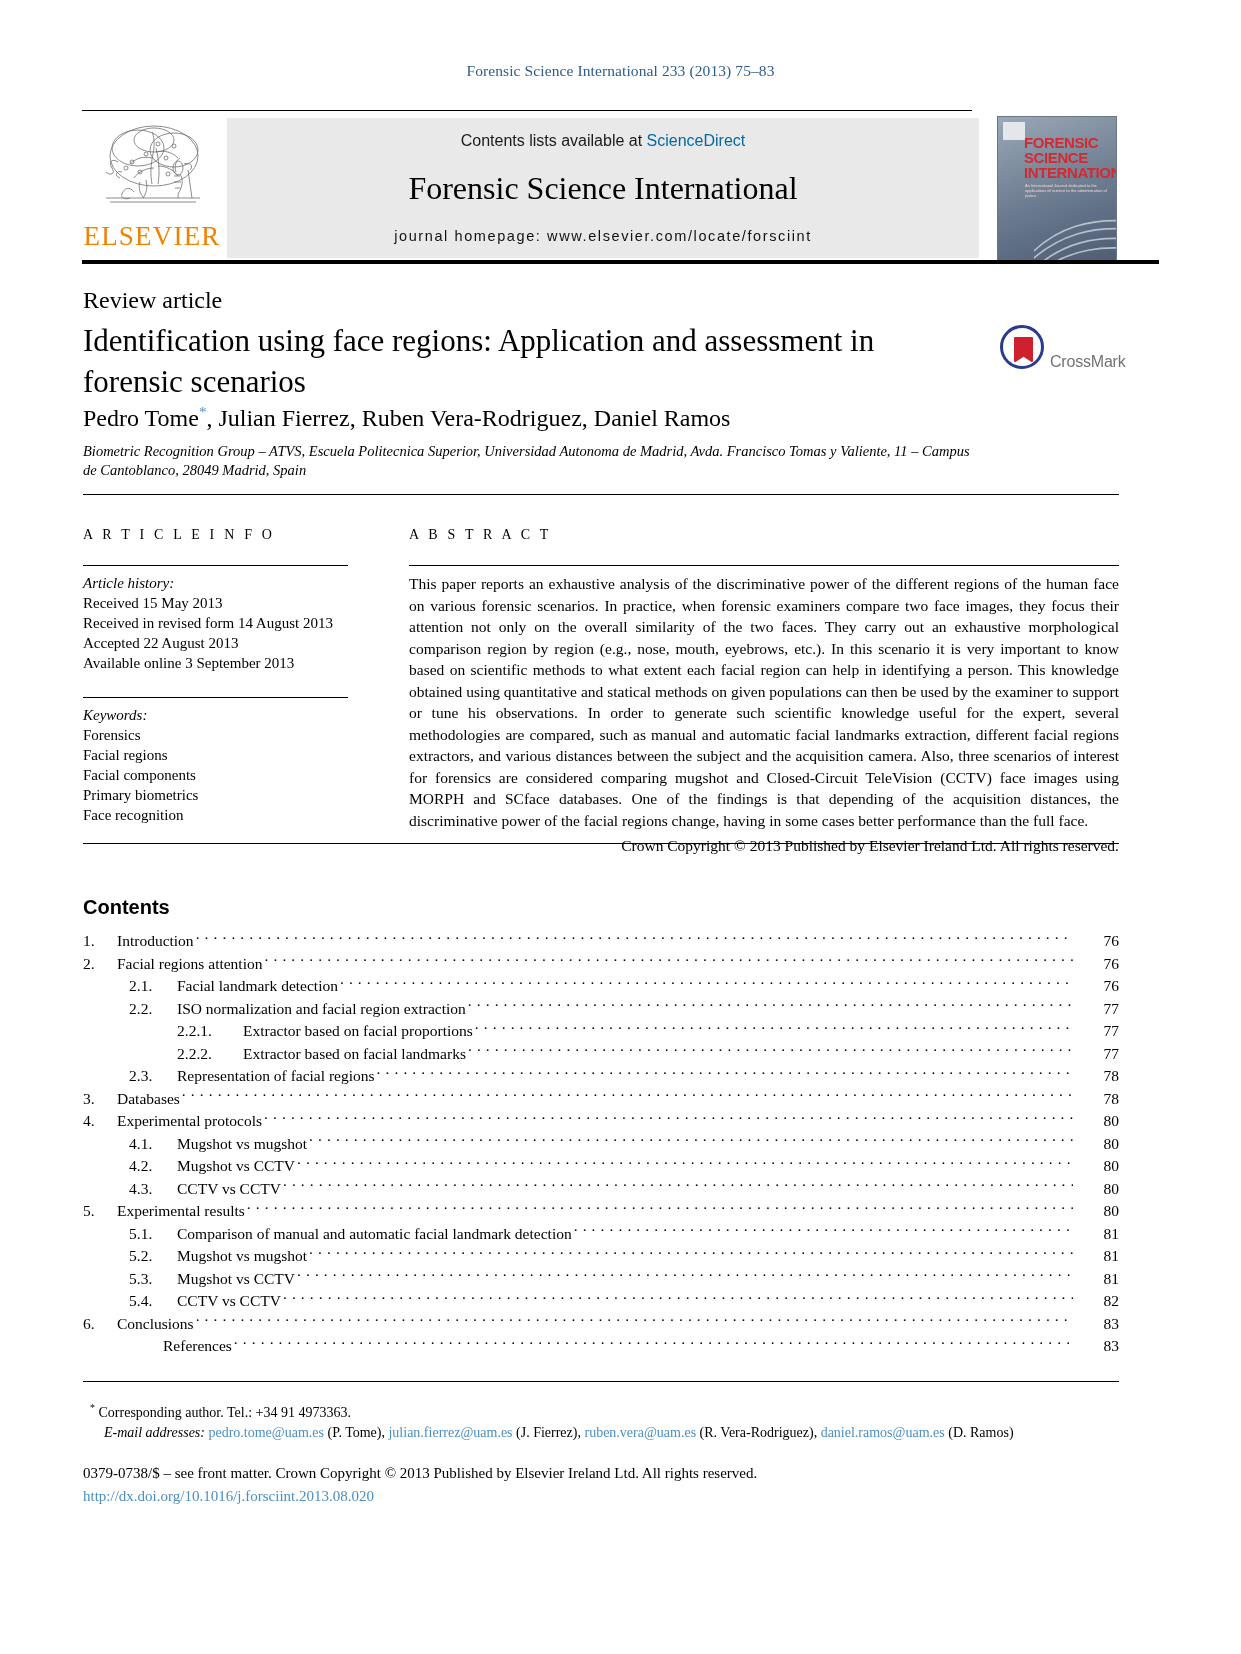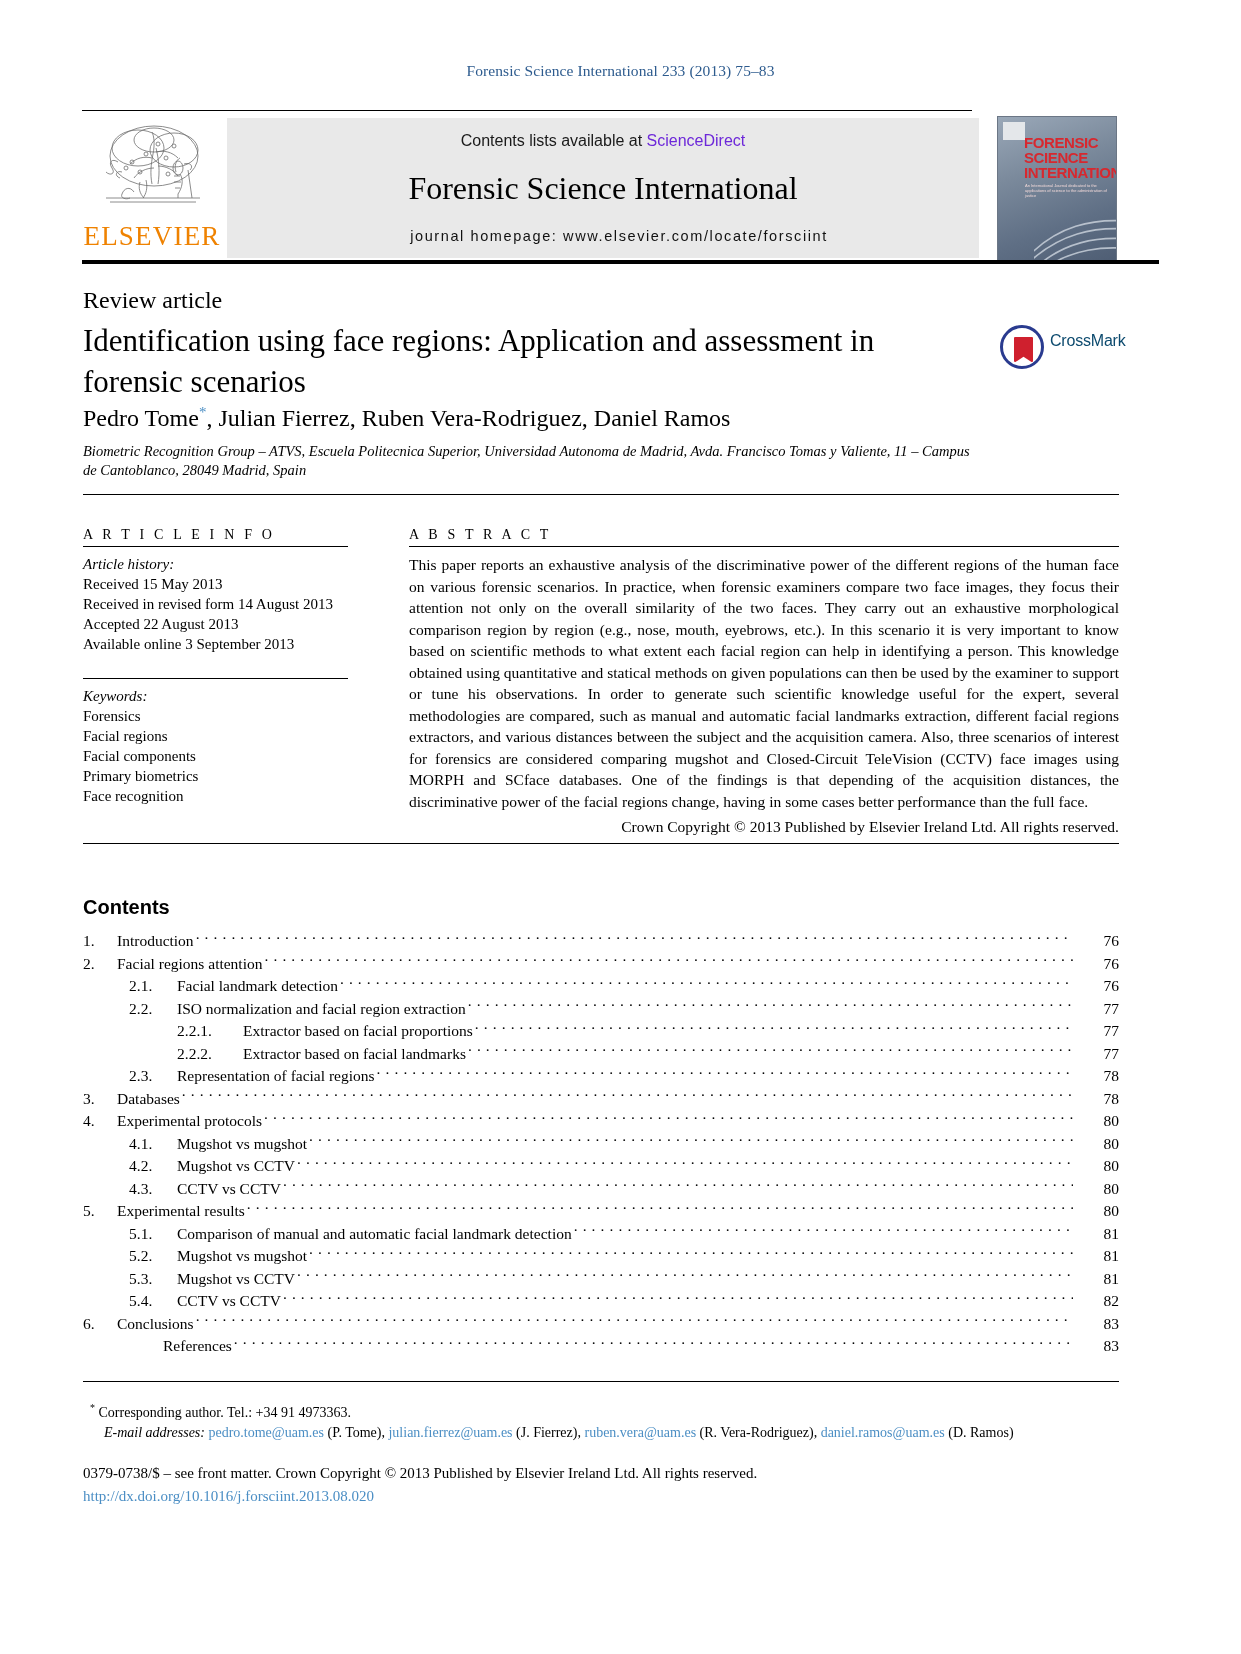--- a/index.html
+++ b/index.html
@@ -93,40 +93,39 @@
   }
   .contents-line {
     position: absolute;
     left: 0; top: 14px;
     width: 752px;
     text-align: center;
     font-size: 16px;
     font-family: "Liberation Sans", sans-serif;
     color: #1a1a1a;
   }
-  .sd-link { color: #6d28d9; }
+  .sd-link { color: #0369a1; }
   .journal-name {
     position: absolute;
     left: 0; top: 52px;
     width: 752px;
     text-align: center;
     font-size: 32px;
     font-family: "Liberation Serif", serif;
     color: #000;
   }
   .homepage-line {
     position: absolute;
     left: 0; top: 110px;
     width: 752px;
     text-align: center;
     font-size: 14.5px;
     font-family: "Liberation Sans", sans-serif;
     letter-spacing: 1.6px;
     color: #111;
-    margin-left: 16px;
   }
   .cover-thumb {
     position: absolute;
     left: 915px;
     top: 6px;
     width: 118px;
     height: 146px;
     background: linear-gradient(160deg,#9aa8b8 0%, #7b8a9c 35%, #5f6f85 70%, #4e5d73 100%);
     border: 1px solid #6b7685;
     overflow: hidden;
@@ -209,24 +208,24 @@
   .cm-notch {
     position: absolute;
     left: 11px; top: 26px;
     width: 19px; height: 9px;
     background: #fff;
     clip-path: polygon(0 100%, 50% 30%, 100% 100%);
   }
   .cm-text {
     position: absolute;
     left: 50px;
-    top: 7px;
+    top: 28px;
     font-family: "Liberation Sans", sans-serif;
     font-size: 16px;
-    color: #0c4a6e;
+    color: #737373;
     letter-spacing: -0.2px;
   }
   .authors {
     position: absolute;
     left: 83px;
     top: 404px;
     font-size: 24px;
     font-family: "Liberation Serif", serif;
   }
   .astk { color: #4b8ec4; font-size: 15px; vertical-align: super; }
@@ -259,21 +258,21 @@
   .col-right {
     position: absolute;
     left: 409px;
     top: 527px;
     width: 710px;
   }
   .sec-head {
     font-size: 14px;
     font-family: "Liberation Serif", serif;
     letter-spacing: 3.2px;
-    margin-bottom: 3px;
+    margin-bottom: 22px;
   }
   .hr-thin {
     width: 100%;
     height: 1px;
     background: #000;
     margin-bottom: 7px;
   }
   .hr-thin.short { width: 265px; }
   .hist-label {
     font-style: italic;

